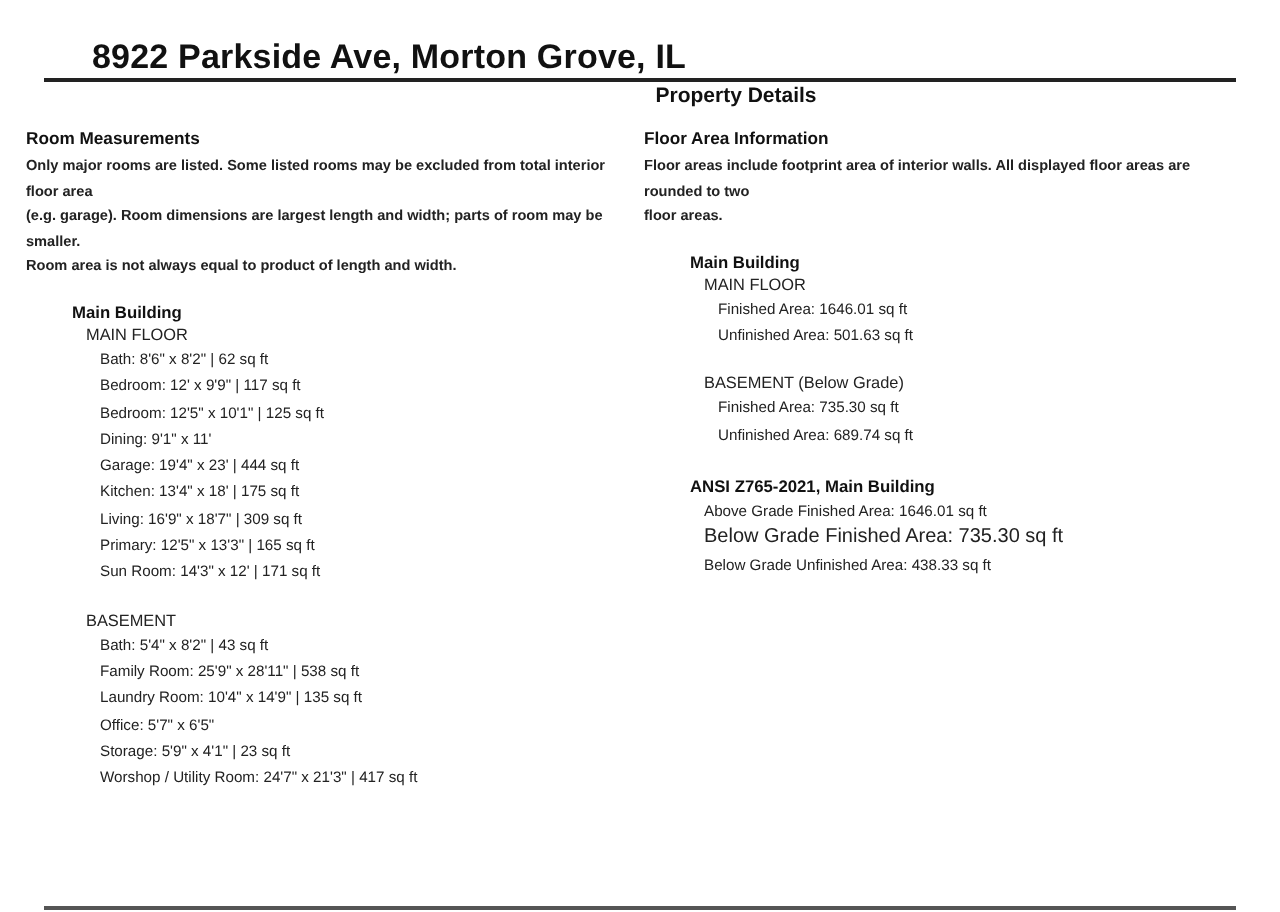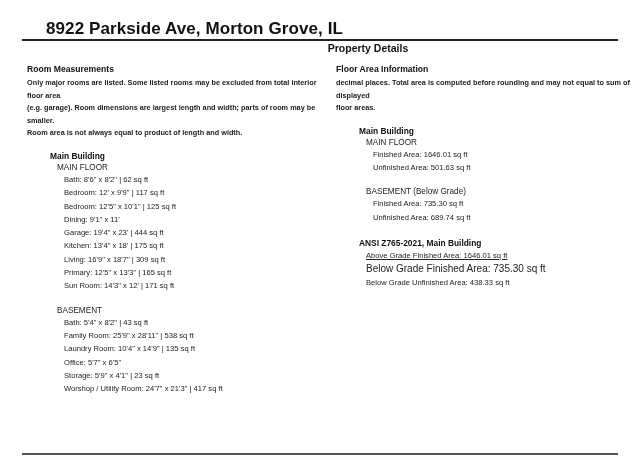--- a/index.html
+++ b/index.html
@@ -43,22 +43,22 @@
       text-align: center;
       font-size: 10.5px;
       font-weight: bold;
       color: #111;
       padding-left: 48px;
     }
     .col {
       position: absolute;
       top: 64px;
     }
-    .col-left { left: 27px; width: 290px; }
-    .col-right { left: 336px; width: 296px; }
+    .col-left { left: 13px; width: 290px; }
+    .col-right { left: 322px; width: 296px; }
     .section-head {
       font-size: 8.6px;
       font-weight: bold;
       color: #111;
       margin: 0 0 2px 0;
       line-height: 11px;
     }
     .note {
       font-size: 7.3px;
       line-height: 12.6px;
@@ -124,31 +124,31 @@
   <div class="item">Bath: 5'4" x 8'2" | 43 sq ft</div>
   <div class="item">Family Room: 25'9" x 28'11" | 538 sq ft</div>
   <div class="item">Laundry Room: 10'4" x 14'9" | 135 sq ft</div>
   <div class="item">Office: 5'7" x 6'5"</div>
   <div class="item">Storage: 5'9" x 4'1" | 23 sq ft</div>
   <div class="item">Worshop / Utility Room: 24'7" x 21'3" | 417 sq ft</div>
 </div>
 
 <div class="col col-right">
   <div class="section-head">Floor Area Information</div>
-  <p class="note">decimal places. Total area is computed before rounding and may not equal to sum of displayed</p>
+  <p class="note">Floor areas include footprint area of interior walls. All displayed floor areas are rounded to two</p>
   <p class="note">floor areas.</p>
   <div style="height:11px"></div>
   <div class="building">Main Building</div>
   <div class="floor">MAIN FLOOR</div>
   <div class="item">Finished Area: 1646.01 sq ft</div>
   <div class="item">Unfinished Area: 501.63 sq ft</div>
   <div class="gap"></div>
   <div class="floor">BASEMENT (Below Grade)</div>
   <div class="item">Finished Area: 735.30 sq ft</div>
   <div class="item">Unfinished Area: 689.74 sq ft</div>
   <div class="gap" style="height:14px"></div>
   <div class="building">ANSI Z765-2021, Main Building</div>
-  <div class="floor" style="margin-left:30px; font-size:7.6px; line-height:13.3px;text-decoration:underline;">Above Grade Finished Area: 1646.01 sq ft</div>
+  <div class="floor" style="margin-left:30px; font-size:7.6px; line-height:13.3px;">Above Grade Finished Area: 1646.01 sq ft</div>
   <div class="floor" style="margin-left:30px; font-size:10px; line-height:13.3px;">Below Grade Finished Area: 735.30 sq ft</div>
   <div class="floor" style="margin-left:30px; font-size:7.6px; line-height:13.3px;">Below Grade Unfinished Area: 438.33 sq ft</div>
 </div>
 
 <div class="rule-bottom"></div>
 
 </body></html>

